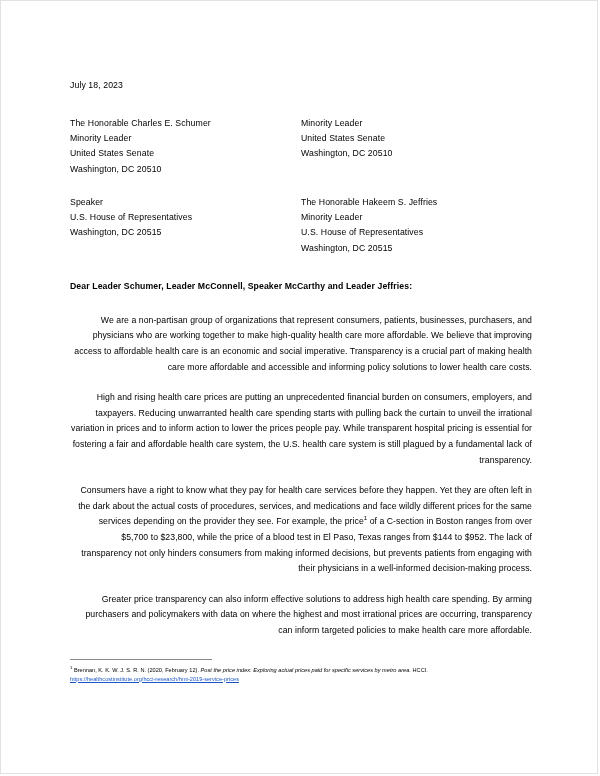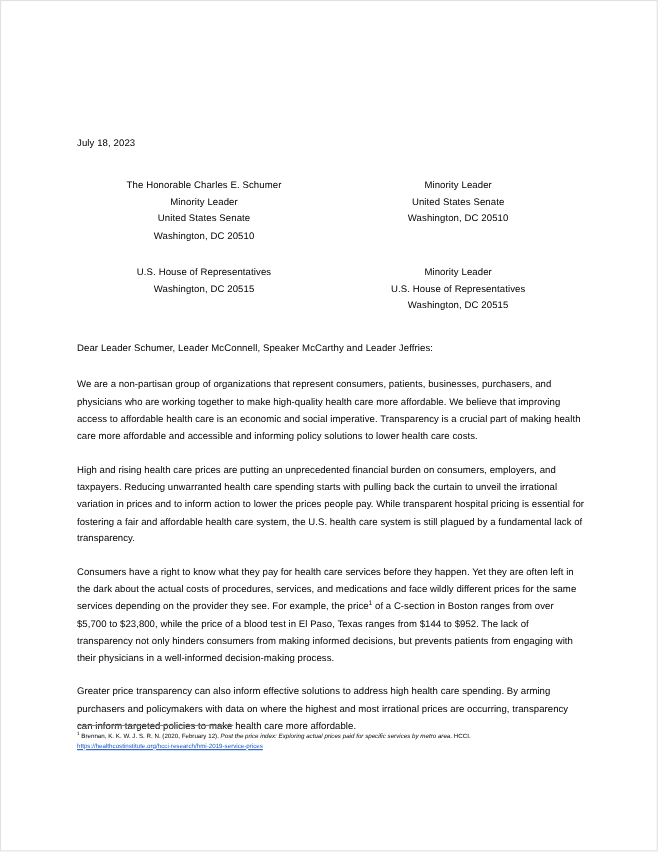--- a/index.html
+++ b/index.html
@@ -26,50 +26,49 @@
     position: absolute;
     left: 69px;
     top: 80px;
     width: 462px;
   }
   .letter-date {
     font-size: 8.7px;
     line-height: 1.0;
     margin-bottom: 26px;
     letter-spacing: 0.1px;
-    margin-top: 45px;
   }
   .address-block {
     display: flex;
     margin-bottom: 18px;
-    text-align: center;
   }
   .address-col {
     width: 50%;
     box-sizing: border-box;
   }
   .address-col .line {
     font-size: 8.7px;
     line-height: 15.3px;
     letter-spacing: 0.1px;
     white-space: nowrap;
   }
   .salutation {
     font-size: 8.7px;
     line-height: 1.0;
     margin-top: 26px;
     margin-bottom: 22px;
     letter-spacing: 0.1px;
+    font-weight: bold;
   }
   .para {
     font-size: 8.7px;
     line-height: 15.6px;
     letter-spacing: 0.05px;
     margin-bottom: 15px;
-    text-align: left;
+    text-align: right;
   }
   .para:last-child {
     margin-bottom: 16px;
   }
   sup.fnref {
     font-size: 6px;
     vertical-align: super;
     line-height: 0;
   }
   .footnote-area {
@@ -126,24 +125,26 @@
       </div>
       <div class="address-col">
         <div class="line">Minority Leader</div>
         <div class="line">United States Senate</div>
         <div class="line">Washington, DC 20510</div>
       </div>
     </div>
 
     <div class="address-block">
       <div class="address-col">
+        <div class="line">Speaker</div>
         <div class="line">U.S. House of Representatives</div>
         <div class="line">Washington, DC 20515</div>
       </div>
       <div class="address-col">
+        <div class="line">The Honorable Hakeem S. Jeffries</div>
         <div class="line">Minority Leader</div>
         <div class="line">U.S. House of Representatives</div>
         <div class="line">Washington, DC 20515</div>
       </div>
     </div>
 
     <div class="salutation">Dear Leader Schumer, Leader McConnell, Speaker McCarthy and Leader Jeffries:</div>
 
     <p class="para">We are a non-partisan group of organizations that represent consumers, patients, businesses, purchasers, and physicians who are working together to make high-quality health care more affordable. We believe that improving access to affordable health care is an economic and social imperative. Transparency is a crucial part of making health care more affordable and accessible and informing policy solutions to lower health care costs.</p>
 

